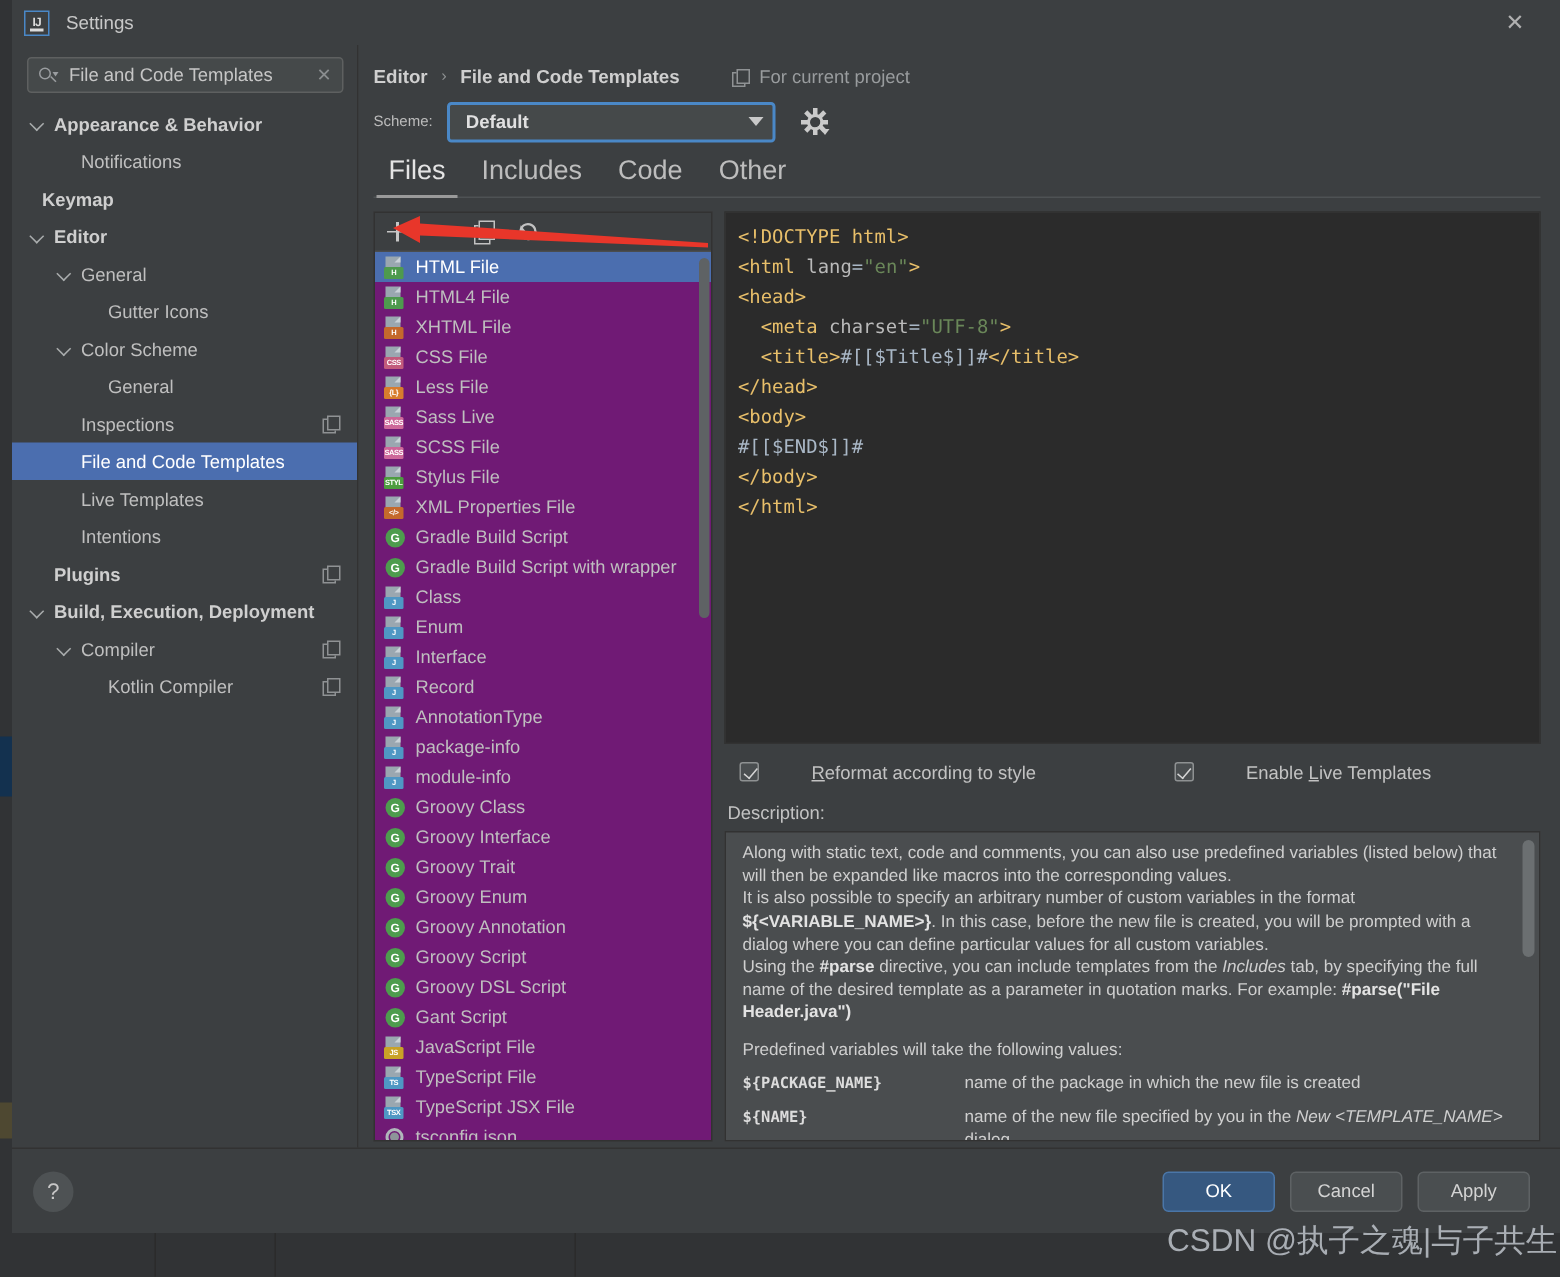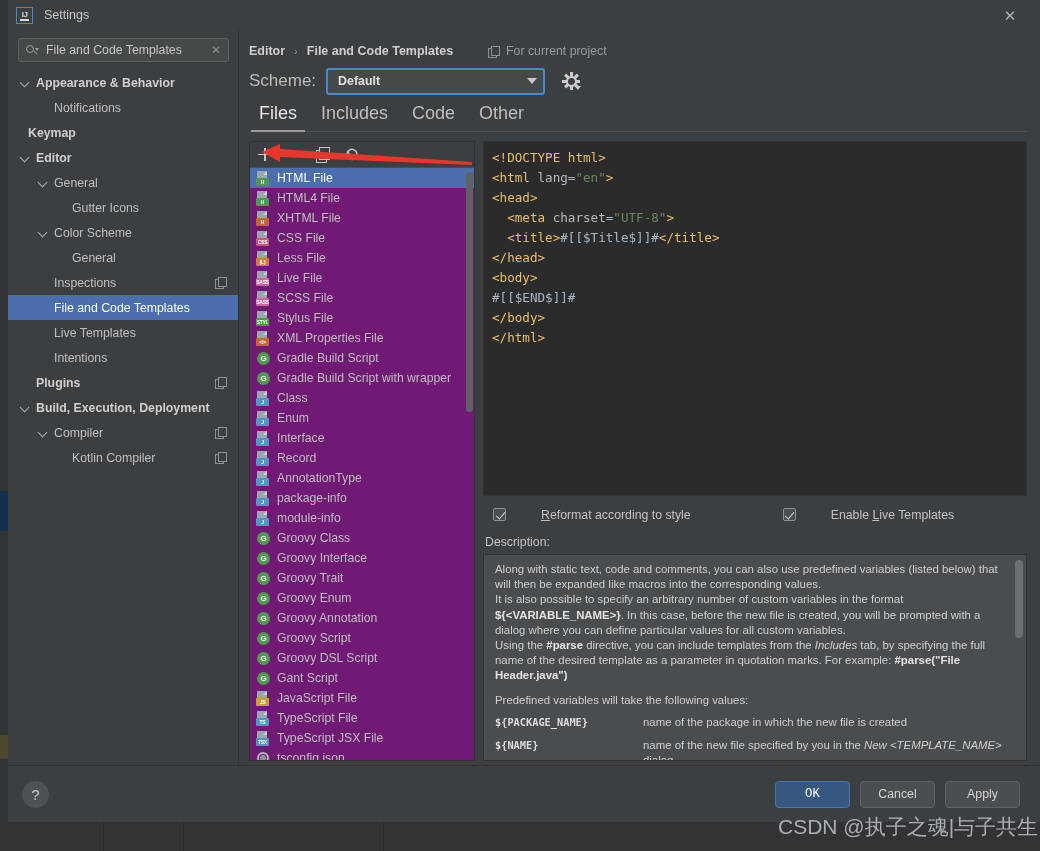--- a/index.html
+++ b/index.html
@@ -67,21 +67,21 @@
   .breadcrumb { height: 30px; display:flex; align-items:center; font-size:12.5px; padding-top: 12px; }
   .bc-a { font-weight:bold; color:#cfcfcf; cursor:pointer; }
   .bc-sep { margin: 0 9px; color:#8e9192; font-size:11px; }
   .bc-b { font-weight:bold; color:#cfcfcf; }
   .bc-proj { margin-left: 35px; display:flex; align-items:center; color:#999c9e; font-size:12.3px; }
   .bc-proj .copy-ic2 { position:relative; width:11px; height:11px; margin-right:7px; }
   .bc-proj .copy-ic2::before { content:""; position:absolute; left:0; top:2px; width:7px; height:8px; border:1.2px solid #8f9294; }
   .bc-proj .copy-ic2::after  { content:""; position:absolute; left:3px; top:0; width:7px; height:8px; border:1.2px solid #8f9294; background:#3c3f41; }
 
   .schemerow { height: 42px; display:flex; align-items:center; }
-  .scheme-lbl { font-size:17px; color:#bcbcbc; margin-right: 10px; }
+  .scheme-lbl { font-size:10px; color:#bcbcbc; margin-right: 10px; }
   .scheme-select { width: 219px; height: 27px; background:#45494a; border:2px solid #4a88c7; border-radius:3px;
                    display:flex; align-items:center; padding: 0 6px 0 10px; cursor:pointer; }
   .scheme-val { flex:1; font-size:12.4px; font-weight:bold; color:#e0e0e0; }
   .caret { width:0; height:0; border-left:5px solid transparent; border-right:5px solid transparent; border-top:6px solid #c9c9c9; }
   .gear { margin-left: 18px; position:relative; width:16px; height:16px; cursor:pointer; }
   .gear .sp { position:absolute; left:6.5px; top:-1px; width:3px; height:18px; background:#cacaca; }
   .gear .sp2 { position:absolute; left:-1px; top:6.5px; width:18px; height:3px; background:#cacaca; }
   .gear .sp3 { position:absolute; left:6.5px; top:-1px; width:3px; height:18px; background:#cacaca; transform:rotate(45deg); }
   .gear .sp4 { position:absolute; left:6.5px; top:-1px; width:3px; height:18px; background:#cacaca; transform:rotate(-45deg); }
   .gear .hole { position:absolute; left:4px; top:4px; width:8px; height:8px; background:#3c3f41; border-radius:50%; z-index:3; }
@@ -161,21 +161,21 @@
   .desc-sb { position:absolute; right:3px; top:5px; width:8px; background:#6b6f71; border-radius:4px; }
 
   
   .footer { height: 57px; flex:none; display:flex; align-items:center; padding: 0 20px 0 14px;
             border-top:1px solid #323232; position:relative; }
   .helpbtn { width:27px; height:27px; border-radius:50%; background:#4e5254; color:#c8c8c8;
              display:flex; align-items:center; justify-content:center; font-size:15px; cursor:pointer; }
   .btns { margin-left:auto; display:flex; gap: 10px; }
   .btn { min-width: 75px; height: 27px; border-radius:4px; border:1px solid #5e6264; background:#4a4e50;
          color:#d4d4d4; font-size:12.3px; display:flex; align-items:center; justify-content:center; cursor:pointer; }
-  .btn.primary { background:#365880; border-color:#4a76a8; color:#ffffff;font-family:Liberation Mono, monospace; }
+  .btn.primary { background:#365880; border-color:#4a76a8; color:#ffffff; }
 
   .watermark { position:absolute; left: 0; top: 0; width: 1040px; height: 851px; pointer-events:none; }
   .wm-text { position:absolute; left: 778px; top: 813px; font-size: 21px; color: rgba(215,220,228,0.72);
              white-space:nowrap; font-family:"Liberation Sans", sans-serif; }
 </style>
 </head>
 <body>
 
 <div class="ide-bg"></div>
 <div class="peek peek-strip"></div>
@@ -361,21 +361,21 @@
                     <span class="pg"></span>
                     <span class="tag" style="background: rgb(216, 125, 46);">{L}</span>
                   </span>
                   <span>Less File</span>
                 </div>
                 <div class="fitem">
                   <span class="ficon">
                     <span class="pg"></span>
                     <span class="tag" style="background: rgb(205, 103, 153);">SASS</span>
                   </span>
-                  <span>Live File</span>
+                  <span>Sass Live</span>
                 </div>
                 <div class="fitem">
                   <span class="ficon">
                     <span class="pg"></span>
                     <span class="tag" style="background: rgb(205, 103, 153);">SASS</span>
                   </span>
                   <span>SCSS File</span>
                 </div>
                 <div class="fitem">
                   <span class="ficon">

